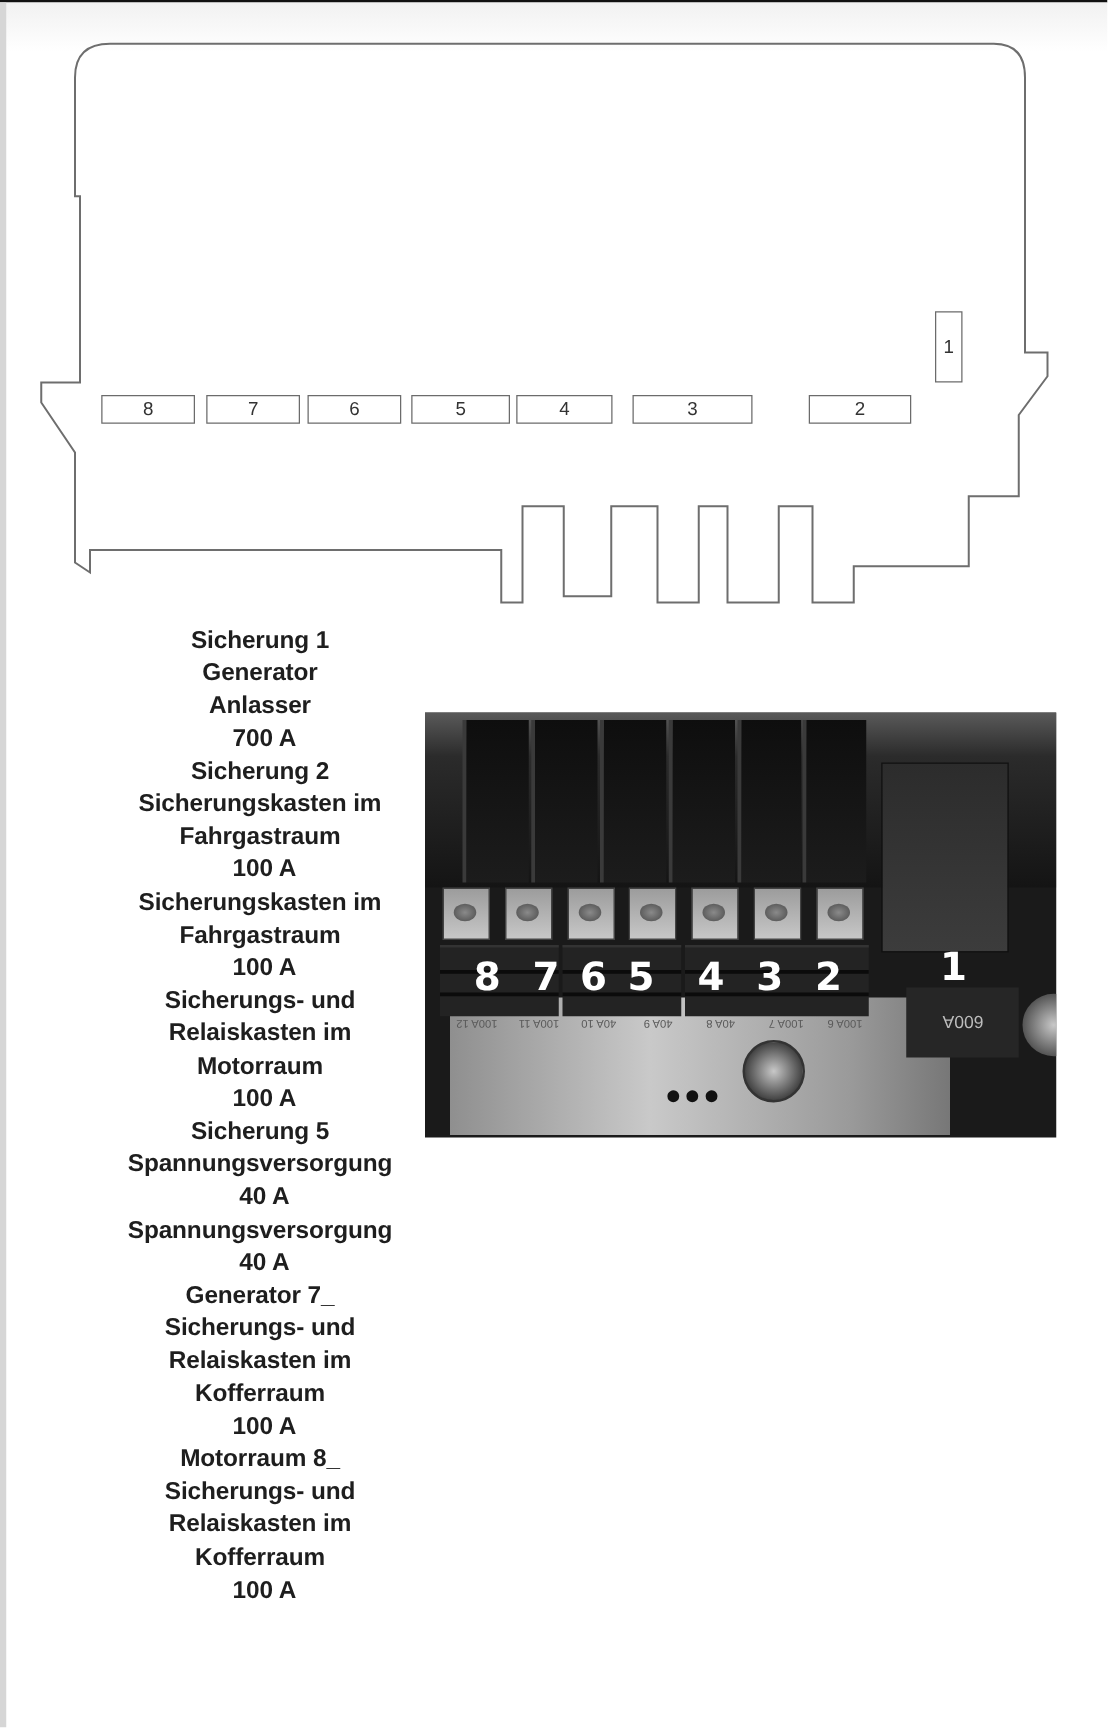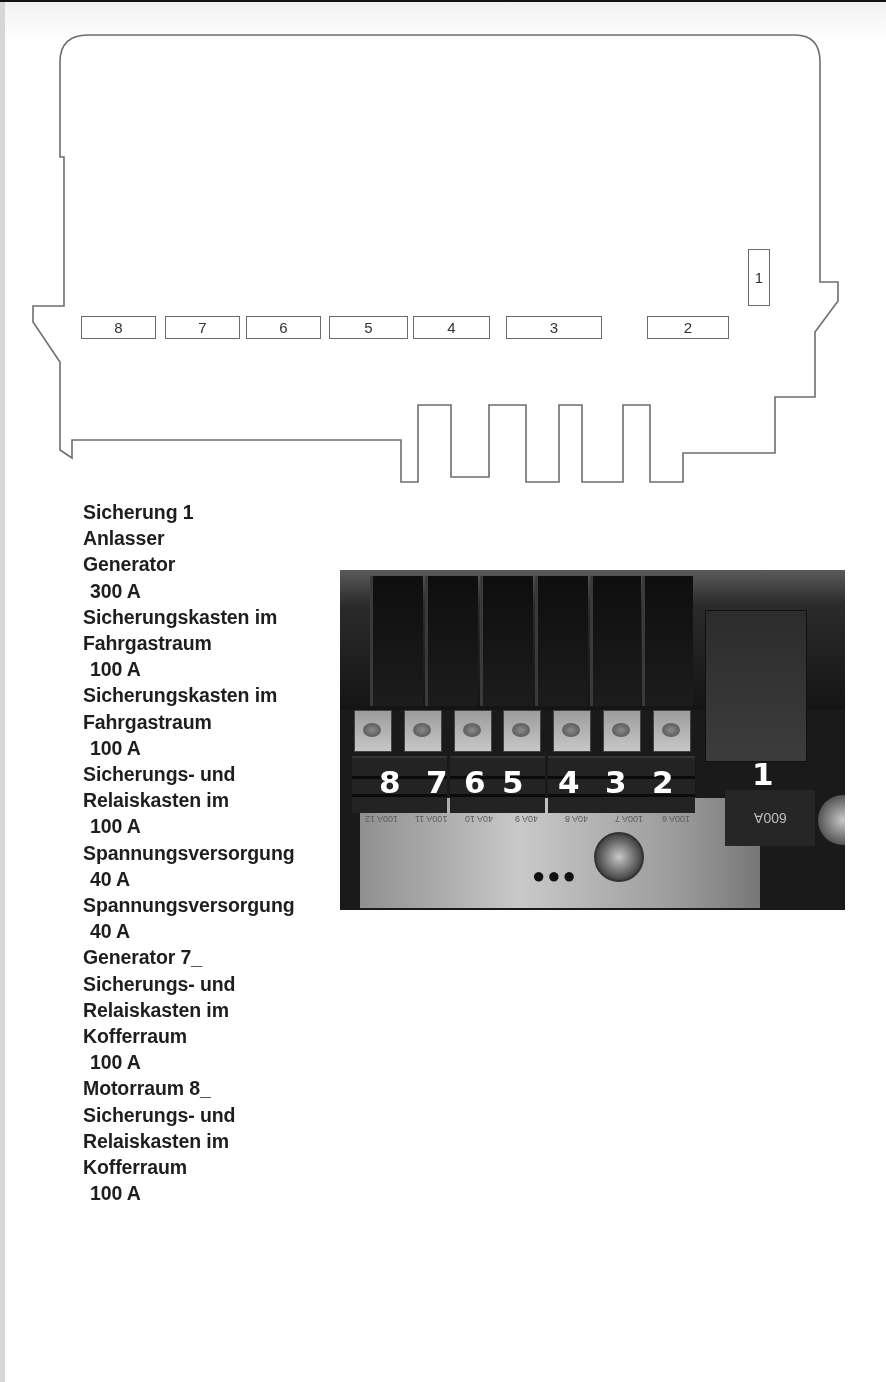--- a/index.html
+++ b/index.html
@@ -16,20 +16,21 @@
   .diagram svg { position: absolute; left: 0; top: 0; }
   .fuse-box {
     position: absolute; border: 1.5px solid #6b6b6b; box-sizing: border-box;
     display: flex; align-items: center; justify-content: center;
     font-size: 15px; color: #333; background: #fff;
   }
   .legend {
     position: absolute; left: 83px; top: 499px; width: 250px;
     font-weight: bold; font-size: 19.5px; line-height: 26.2px; color: #1e1e1e;
     letter-spacing: -0.1px;
+    text-align: center;
   }
   .legend .line { white-space: pre; display: block; }
   .legend .amp { padding-left: 7px; }
   .photo {
     position: absolute; left: 340px; top: 570px; width: 505px; height: 340px;
     background: #1a1a1a; overflow: hidden;
   }
   .photo .back { position: absolute; left: 0; top: 0; width: 505px; height: 140px;
     background: linear-gradient(#5a5a5a, #2b2b2b 25%, #141414); }
   .photo .slot { position: absolute; top: 6px; height: 130px; border-left: 3px solid #3a3a3a;
@@ -98,40 +99,43 @@
     <span>7</span>
   </div>
   <div class="fuse-box" style="left:81px; top:316px; width:75px; height:23px;">
     <span>8</span>
   </div>
 </div>
 
 <div class="legend">
   <div>
     <span class="line">Sicherung 1</span>
+    <span class="line">Generator</span>
     <span class="line">Anlasser</span>
-    <span class="line">Generator</span>
-    <span class="line amp">300 A</span>
-  </div>
-  <div>
+    <span class="line amp">700 A</span>
+  </div>
+  <div>
+    <span class="line">Sicherung 2</span>
     <span class="line">Sicherungskasten im</span>
     <span class="line">Fahrgastraum</span>
     <span class="line amp">100 A</span>
   </div>
   <div>
     <span class="line">Sicherungskasten im</span>
     <span class="line">Fahrgastraum</span>
     <span class="line amp">100 A</span>
   </div>
   <div>
     <span class="line">Sicherungs- und</span>
     <span class="line">Relaiskasten im</span>
-    <span class="line amp">100 A</span>
-  </div>
-  <div>
+    <span class="line">Motorraum</span>
+    <span class="line amp">100 A</span>
+  </div>
+  <div>
+    <span class="line">Sicherung 5</span>
     <span class="line">Spannungsversorgung</span>
     <span class="line amp">40 A</span>
   </div>
   <div>
     <span class="line">Spannungsversorgung</span>
     <span class="line amp">40 A</span>
   </div>
   <div>
     <span class="line">Generator 7_</span>
     <span class="line">Sicherungs- und</span>

